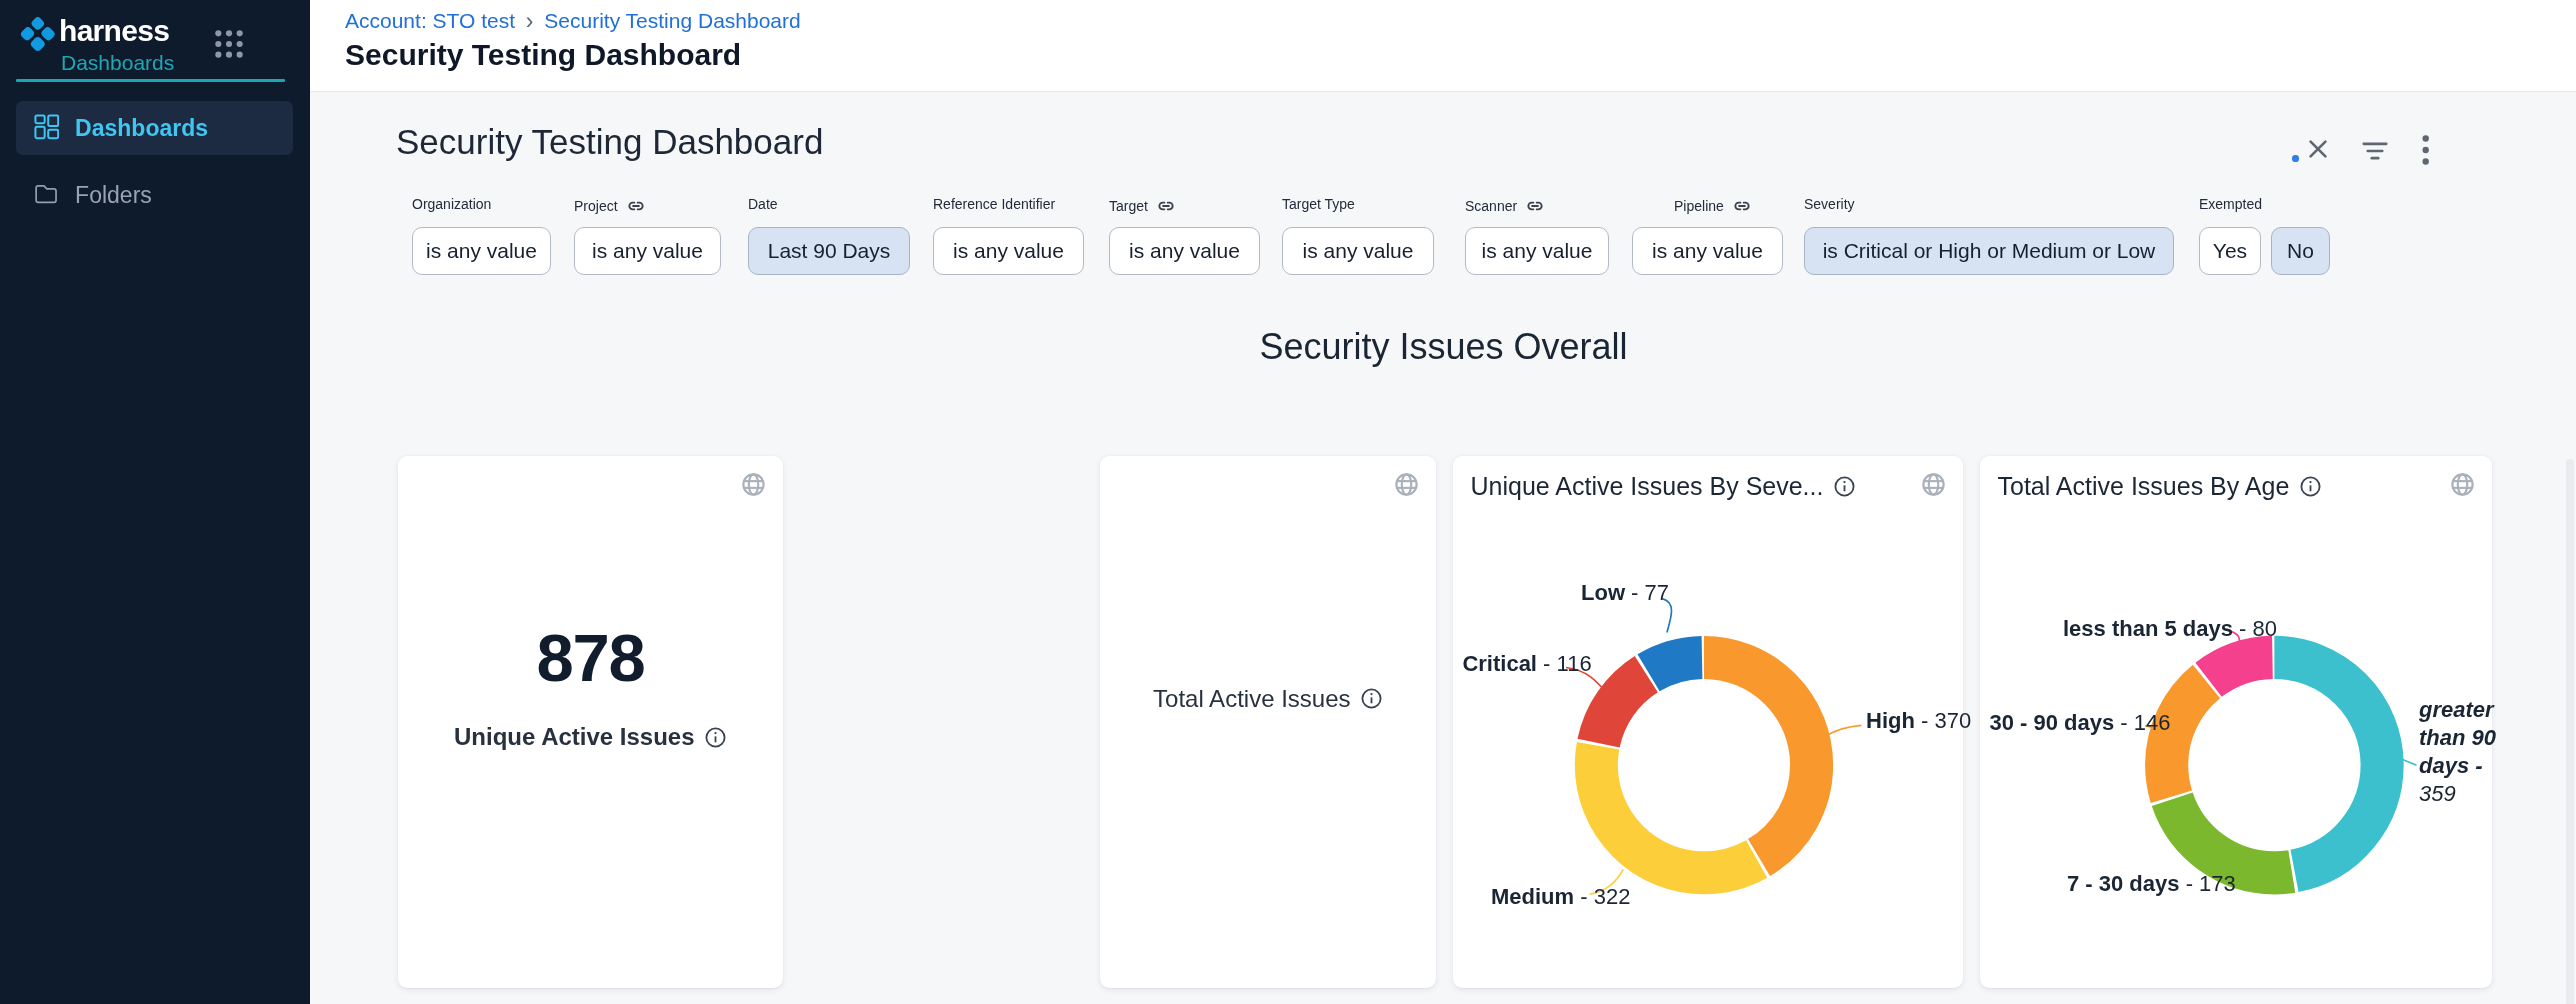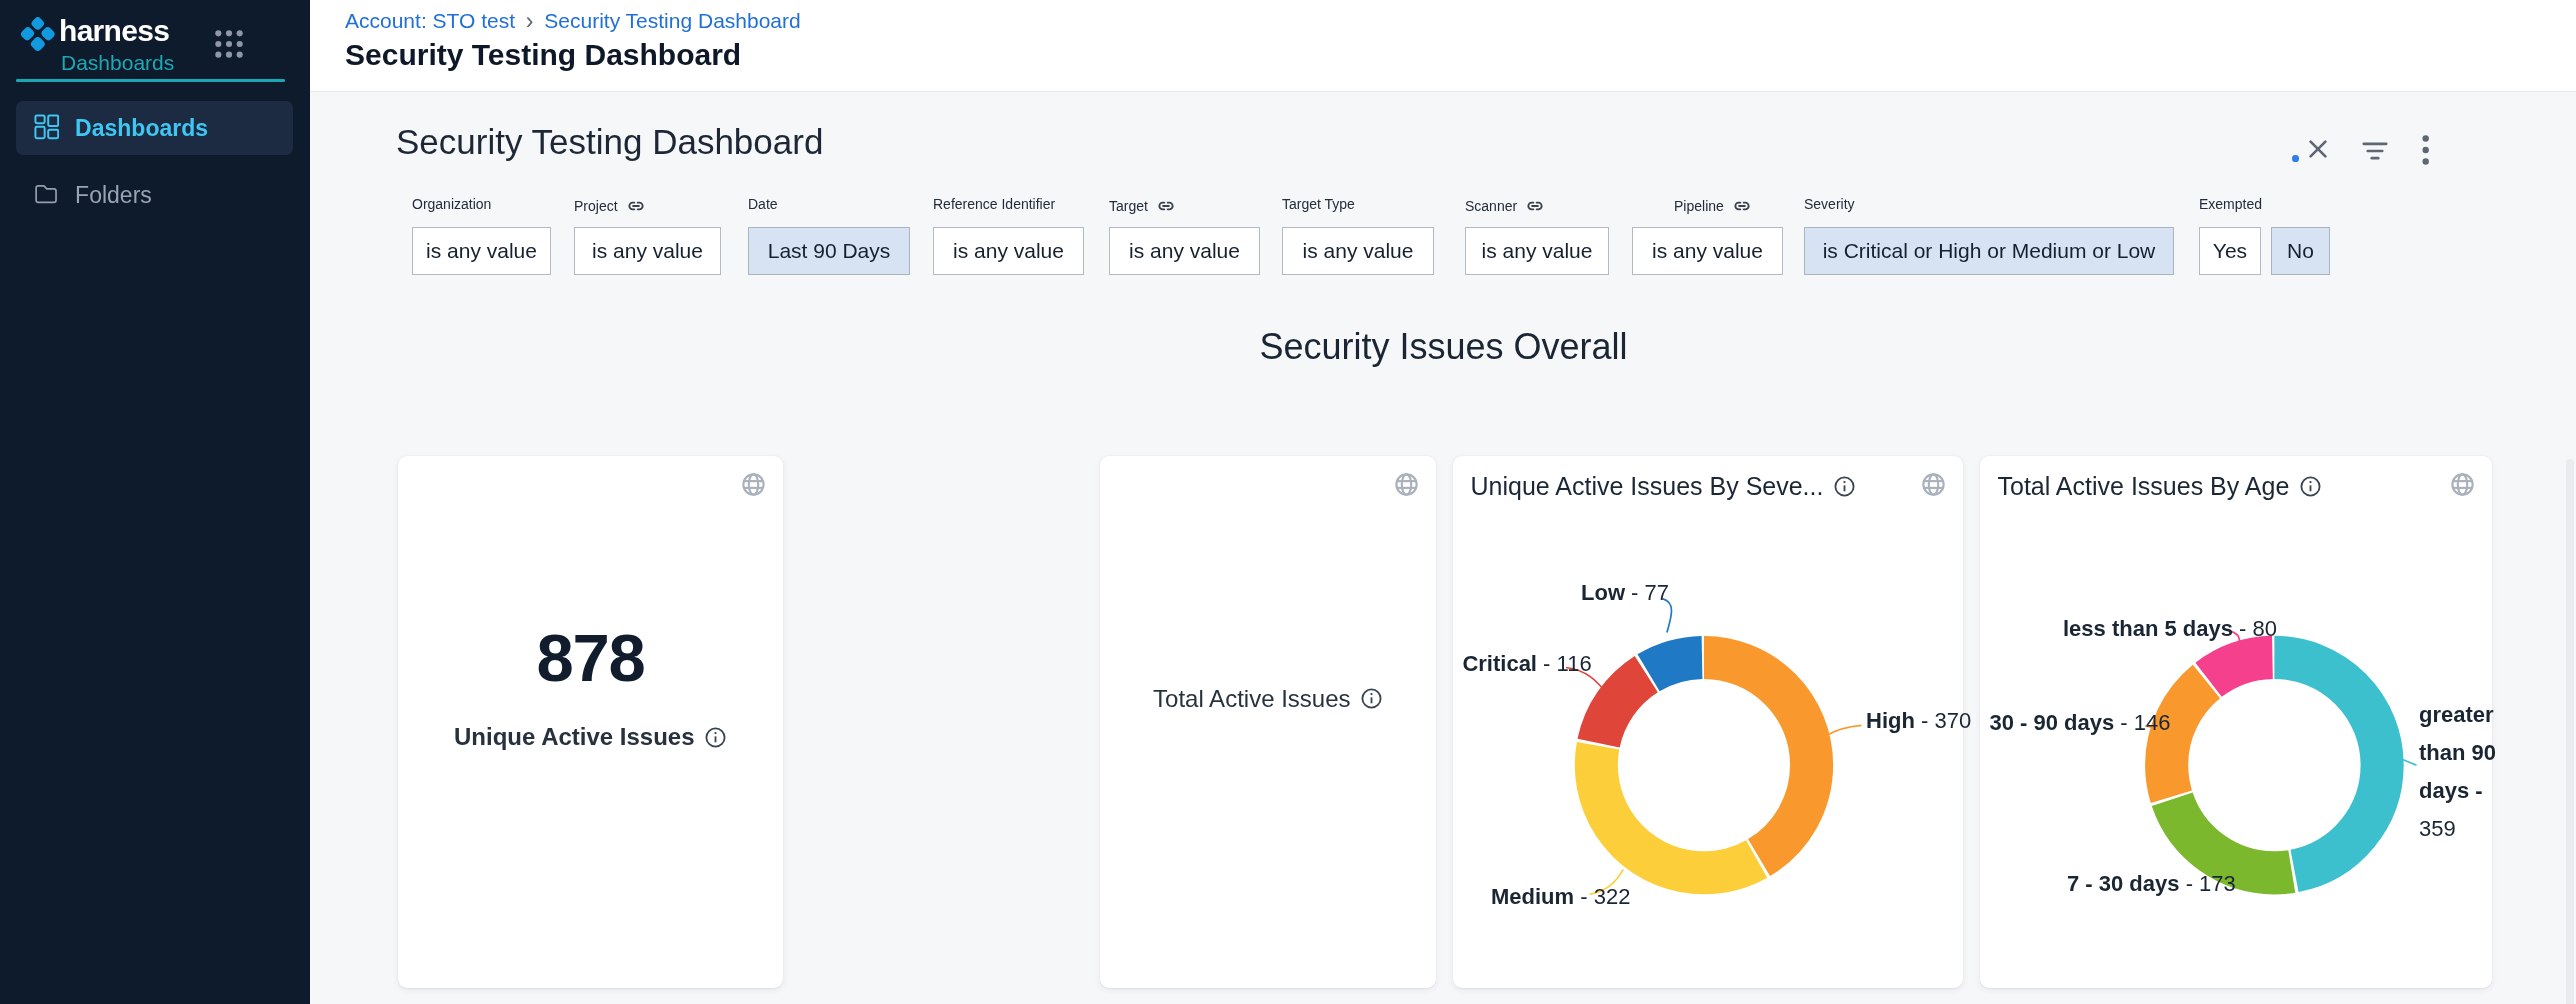--- a/index.html
+++ b/index.html
@@ -31,38 +31,38 @@
   .breadcrumb a { color:#2170d8; text-decoration:none; cursor:pointer; }
   .topbar .page-title { position:absolute; left:35px; top:38px; font-size:30px; font-weight:700; color:#0f1828; }
   
   .canvas { position:absolute; left:310px; top:92px; width:2266px; height:912px; background:#f6f7f9; }
   .dash-title { position:absolute; left:86px; top:30px; font-size:35px; color:#1d2736; }
   .hdr-ico { position:absolute; cursor:pointer; }
   .cursor-dot { position:absolute; left:1982px; top:63px; width:6.7px; height:6.7px; border-radius:50%; background:#2f7fe8; }
   
   .flabel { position:absolute; top:104px; font-size:14px; color:#222c3a; display:flex; align-items:center; white-space:nowrap; }
   .flabel svg { margin-left:8px; }
-  .chip { position:absolute; top:135px; height:48px; border:1.3px solid #b3bac4; border-radius:0; background:#fff;
+  .chip { position:absolute; top:135px; height:48px; border:1.3px solid #b3bac4; border-radius:10px; background:#fff;
     font-size:21px; color:#16202e; display:flex; align-items:center; justify-content:center; white-space:nowrap; cursor:pointer; padding:0 5.4px; }
   .chip.active { background:#d7e3f3; border-color:#a9b3c2; }
   
   .section-heading { position:absolute; left:86px; top:234px; width:2095px; text-align:center; font-size:36px; color:#1b2634; }
   
   .card { position:absolute; top:364px; height:532px; background:#fff; border-radius:9.4px;
     box-shadow:0 2px 6.7px rgba(45,55,72,.08), 0 0.7px 2px rgba(45,55,72,.06); }
   .globe { position:absolute; top:15px; right:16px; cursor:pointer; }
   .stat-inner { height:100%; display:flex; flex-direction:column; align-items:center; justify-content:center; transform:translateY(-37px); }
   .stat-value { font-size:67px; color:#111c2c; letter-spacing:-1.3px; }
   .stat-label { margin-top:27px; font-size:24px; color:#28323f; display:flex; align-items:center; }
   .stat-label svg, .card-title svg { margin-left:9.4px; }
   .card-title { position:absolute; left:17.5px; top:16px; font-size:25px; color:#1c2736; display:flex; align-items:center; white-space:nowrap; }
   .chart-svg { position:absolute; left:0; top:0; }
   .clabel { position:absolute; font-size:22px; color:#1b2634; white-space:nowrap; }
   .clabel .b { font-weight:700; }
-  .clabel.wrap { white-space:normal; width:94px; line-height:38px; }
+  .clabel.wrap { white-space:normal; width:94px; line-height:28px;font-style:italic; }
   
   .scrollbar { position:absolute; right:2px; top:367px; width:8px; height:606px; background:#e9ebef; border-radius:4px; }
 </style>
 </head>
 <body>
 
 <aside class="sidebar">
   <div class="logo-mark">
     <div class="rot">
         <span></span>

